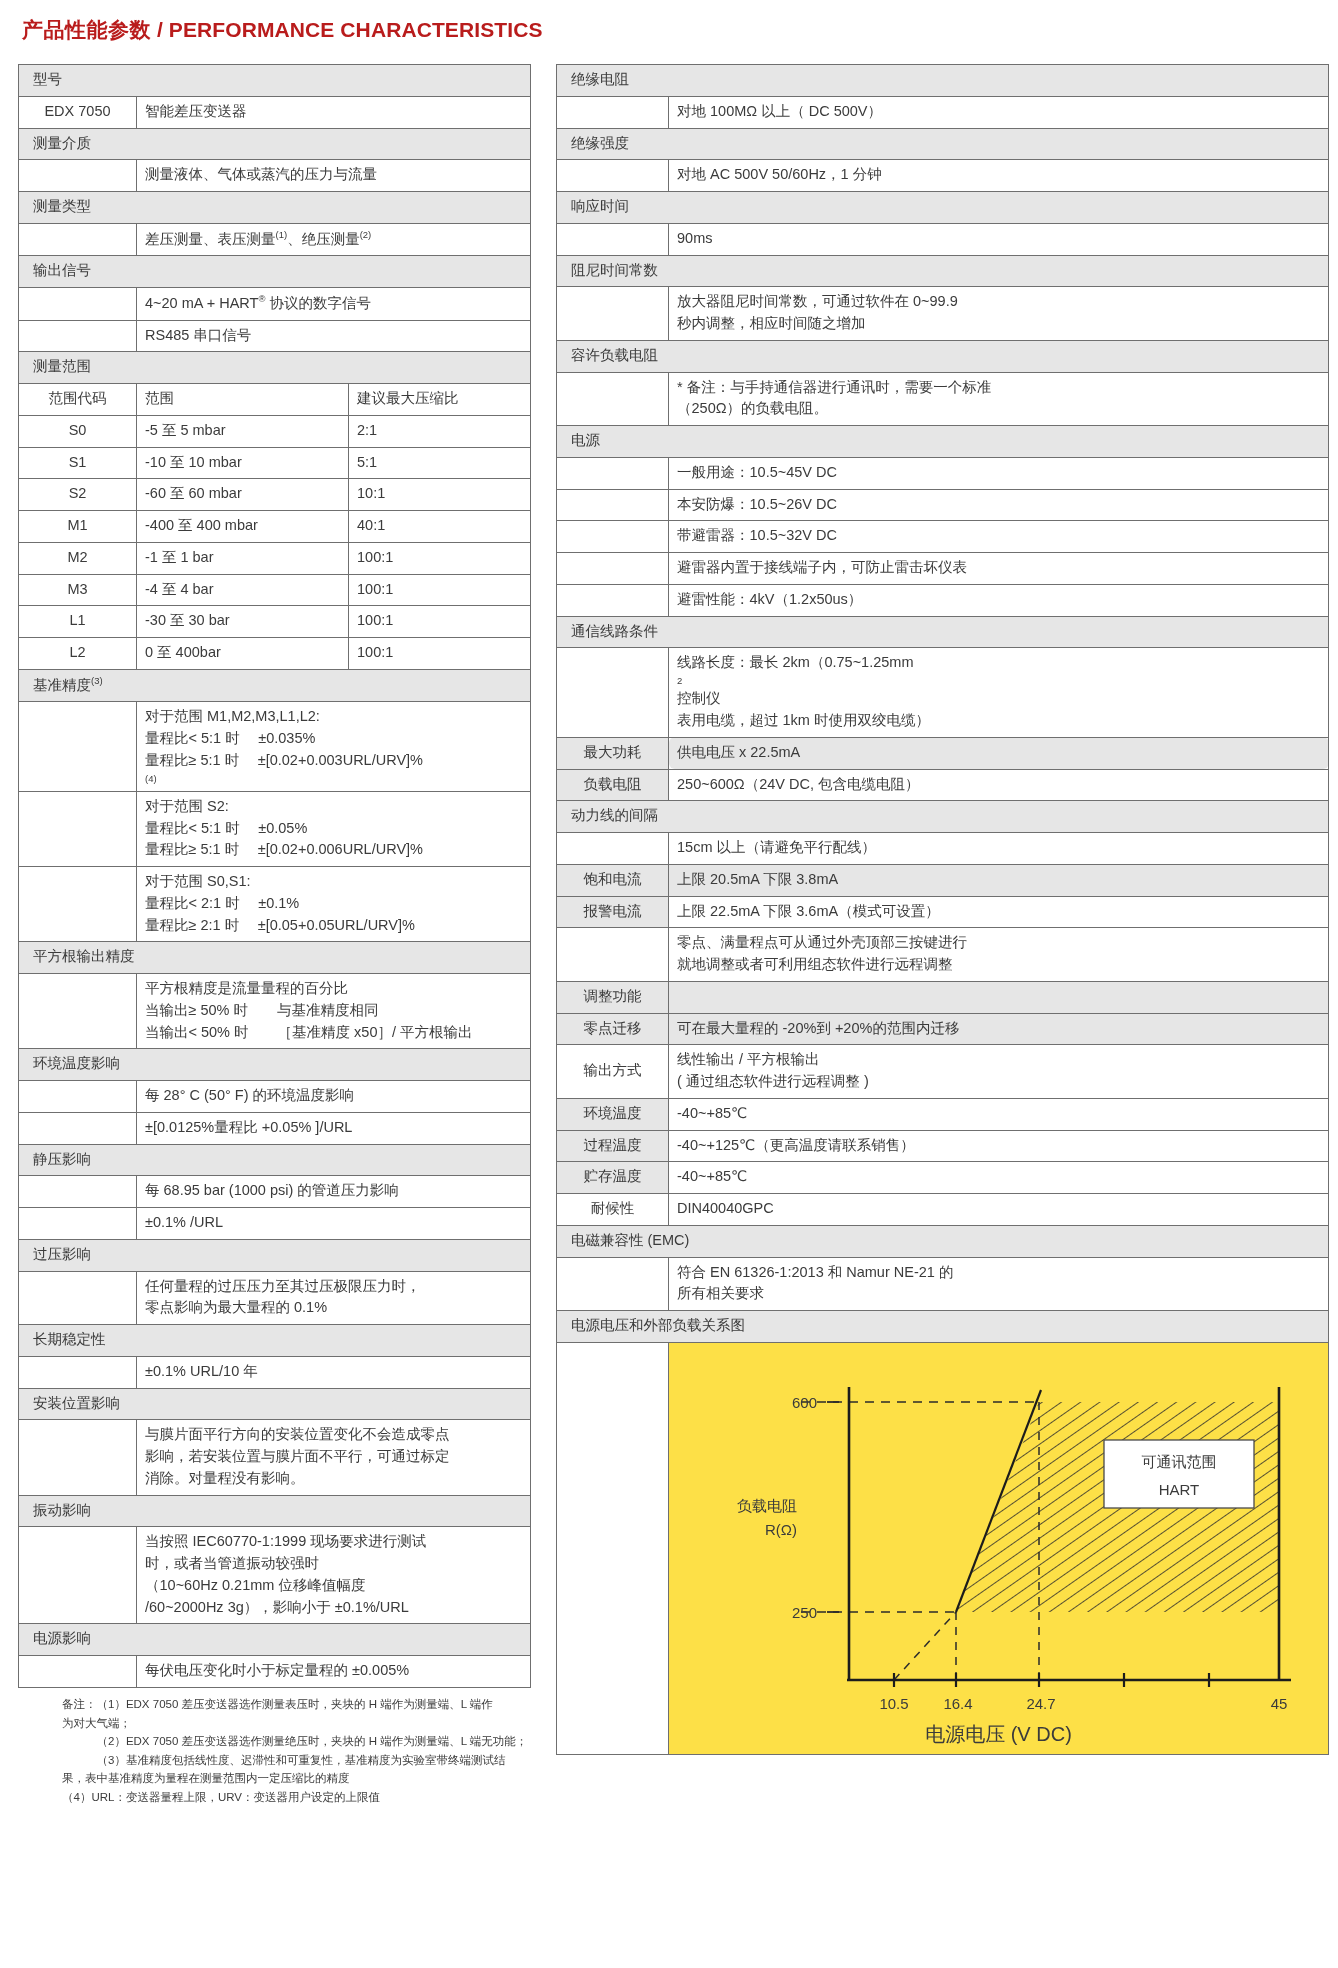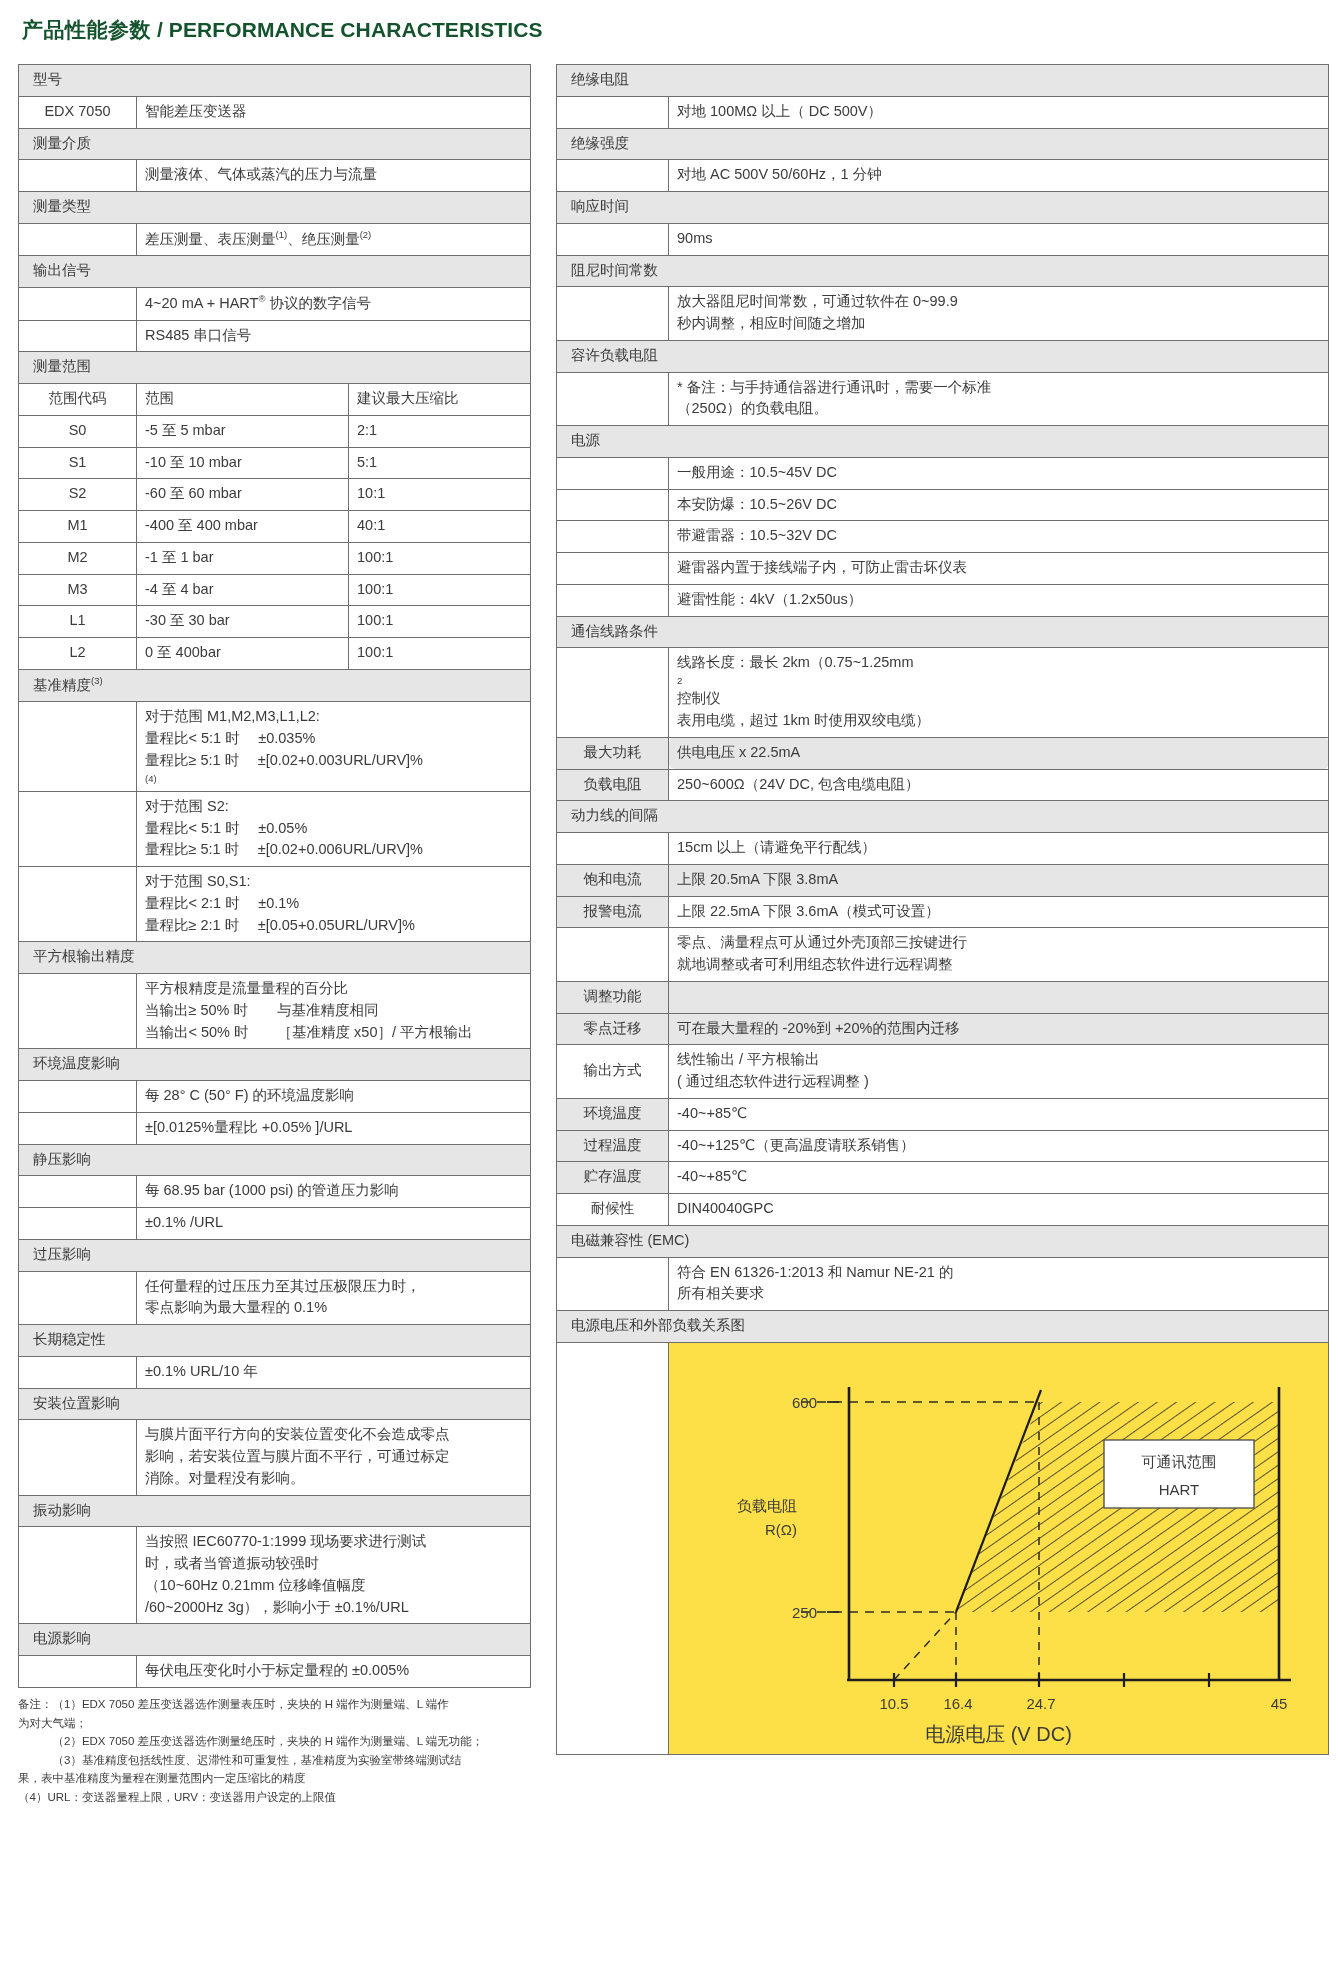--- a/index.html
+++ b/index.html
@@ -12,21 +12,21 @@
     font-family: "Liberation Sans", "DejaVu Sans", sans-serif;
     color: #3b3b3b;
     position: relative;
   }
   .page { padding: 10px 18px 0 18px; }
 
   
   .doc-header {
     font-size: 21px;
     font-weight: bold;
-    color: #14532d;
+    color: #b91c1c;
     letter-spacing: 0.1px;
     padding: 6px 0 2px 4px;
     white-space: nowrap;
   }
   .doc-header .cn { letter-spacing: 0.5px; }
 
   
   .columns {
     display: flex;
     gap: 26px;
@@ -85,20 +85,21 @@
   .lines { display: block; }
   .lines span { display: block; }
 
   
   .footnotes {
     margin-top: 7px;
     font-size: 11.5px;
     line-height: 1.62;
     color: #3b3b3b;
     width: 520px;
+    margin-left: 44px;
   }
   .footnotes .fn { display: block; text-indent: 0; padding-left: 0; }
 
   
   .chart-wrap {
     padding: 6px 0 4px 0;
     background: #fde047;
   }
   svg.loadchart { display: block; margin: 0 auto; }
   .ax-text {

